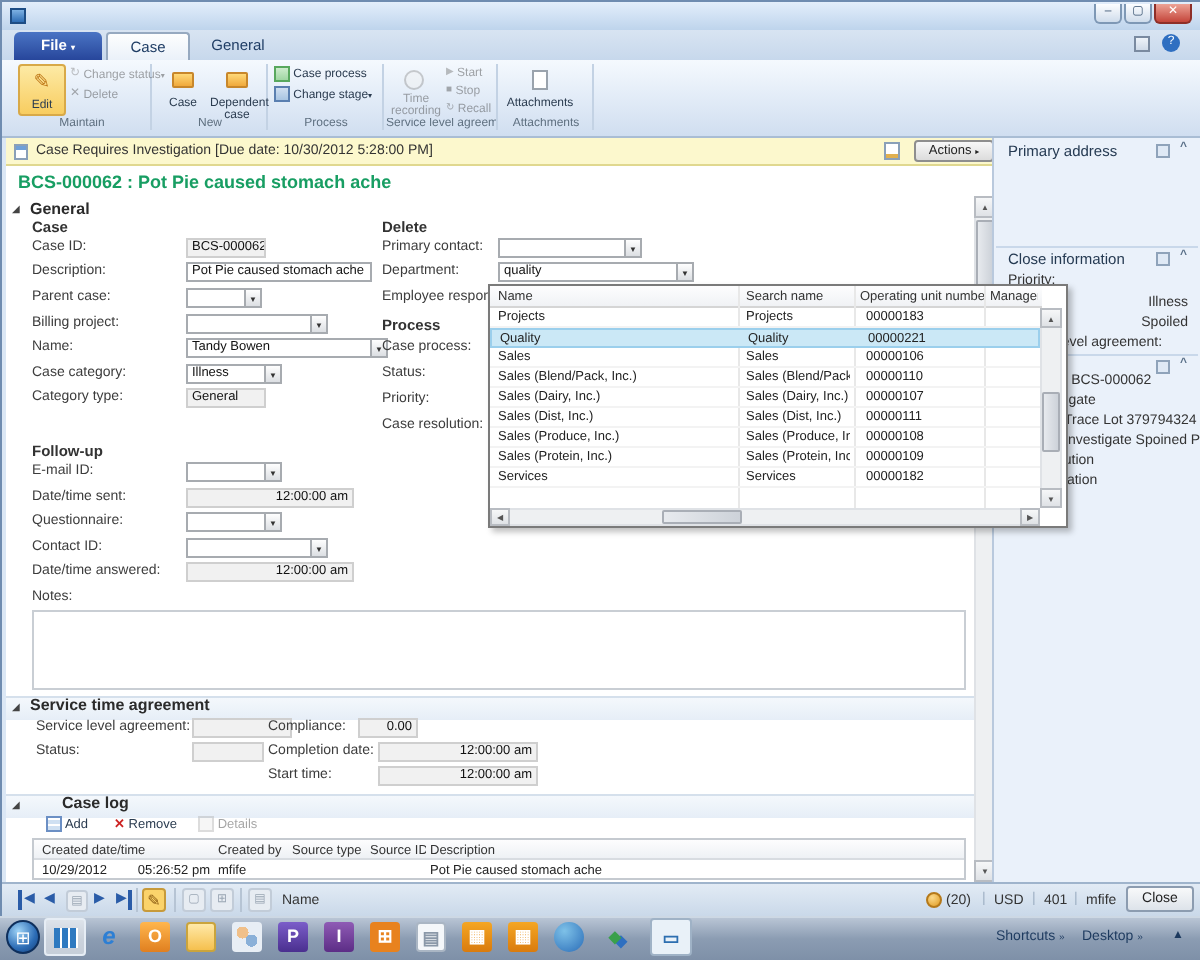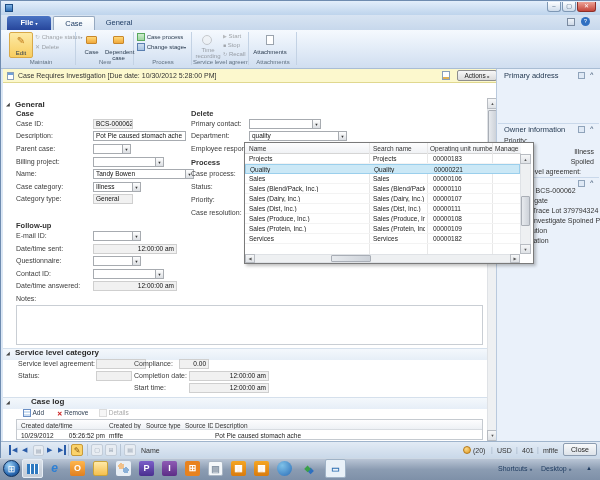--- a/index.html
+++ b/index.html
@@ -180,20 +180,21 @@
     </div>
     <div class="glabel" style="left:249px;width:46px">Attachments</div>
 
     <div class="infobar"></div>
     <span class="abs" style="left:6px;top:71px;width:7px;height:8px;background:#fff;border:1px solid #8aa0b8;box-shadow:inset 0 2px 0 #6fa0d8"></span>
     <span class="abs" style="left:17px;top:71px;font-size:7px;color:#333;white-space:nowrap">Case Requires Investigation  [Due date: 10/30/2012 5:28:00 PM]</span>
     <span class="abs" style="left:441px;top:70px;width:8px;height:9px;background:#fff;border:1px solid #8aa0b8;box-shadow:inset 0 -2px 0 #e0b050"></span>
     <div class="actions"><span>Actions</span> <span style="font-size:4px">▸</span></div>
 
     <div class="recordbar"></div>
+    <div class="recordtitle">BCS-000062 : Pot Pie caused stomach ache</div>
 
     <div class="formarea"></div>
 
     <span class="tri" style="left:5px;top:100px">◢</span>
     <span class="sect" style="left:14px;top:99px">General</span>
 
     <span class="hdr" style="left:15px;top:108px">Case</span>
     <span class="lbl" style="left:15px;top:119px">Case ID:</span>
     <span class="fld ro" style="left:92px;top:118px;width:40px">BCS-000062</span>
     <span class="lbl" style="left:15px;top:131px">Description:</span>
@@ -240,21 +241,21 @@
     <span class="lbl" style="left:15px;top:269px">Contact ID:</span>
     <span class="fld" style="left:92px;top:268px;width:63px"></span>
     <span class="ddb" style="left:154px;top:268px">▼</span>
     <span class="lbl" style="left:15px;top:281px">Date/time answered:</span>
     <span class="fld ro rt" style="left:92px;top:280px;width:84px">12:00:00 am</span>
     <span class="lbl" style="left:15px;top:294px">Notes:</span>
     <div class="notes"></div>
 
     <div class="band" style="top:347px"></div>
     <span class="tri" style="left:5px;top:349px">◢</span>
-    <span class="sect" style="left:14px;top:347px">Service level category</span>
+    <span class="sect" style="left:14px;top:347px">Service time agreement</span>
     <span class="lbl" style="left:17px;top:359px">Service level agreement:</span>
     <span class="fld ro" style="left:95px;top:358px;width:50px"></span>
     <span class="lbl" style="left:17px;top:371px">Status:</span>
     <span class="fld ro" style="left:95px;top:370px;width:36px"></span>
     <span class="lbl" style="left:133px;top:359px">Compliance:</span>
     <span class="fld ro rt" style="left:178px;top:358px;width:30px">0.00</span>
     <span class="lbl" style="left:133px;top:371px">Completion date:</span>
     <span class="fld ro rt" style="left:188px;top:370px;width:80px">12:00:00 am</span>
     <span class="lbl" style="left:133px;top:383px">Start time:</span>
     <span class="fld ro rt" style="left:188px;top:382px;width:80px">12:00:00 am</span>
@@ -284,21 +285,21 @@
     <div class="sbtrack" style="left:486px;top:97px;width:11px;height:343px"></div>
     <div class="sbbtn" style="left:486px;top:97px;width:11px;height:11px;line-height:10px">▲</div>
     <div class="sbthumb" style="left:487px;top:109px;width:9px;height:40px"></div>
     <div class="sbbtn" style="left:486px;top:429px;width:11px;height:11px;line-height:10px">▼</div>
 
     <div class="factpanel"></div>
     <span class="fbtitle" style="left:503px;top:70px">Primary address</span>
     <span class="fbic" style="left:577px;top:71px"></span>
     <span class="fbchev" style="left:589px;top:70px">^</span>
     <div class="fbdiv" style="top:122px"></div>
-    <span class="fbtitle" style="left:503px;top:124px">Owner information</span>
+    <span class="fbtitle" style="left:503px;top:124px">Close information</span>
     <span class="fbic" style="left:577px;top:125px"></span>
     <span class="fbchev" style="left:589px;top:124px">^</span>
     <span class="fbtext" style="left: faç503px;left:503px;top:136px">Priority:</span>
     <span class="fbtext" style="left:503px;top:147px">Category:</span>
     <span class="fbtext" style="left:545px;top:147px;width:48px;text-align:right">Illness</span>
     <span class="fbtext" style="left:503px;top:157px">Status:</span>
     <span class="fbtext" style="left:545px;top:157px;width:48px;text-align:right">Spoiled</span>
     <span class="fbtext" style="left:503px;top:167px">Service level agreement:</span>
     <div class="fbdiv" style="top:176px"></div>
     <span class="fbic" style="left:577px;top:179px"></span>

